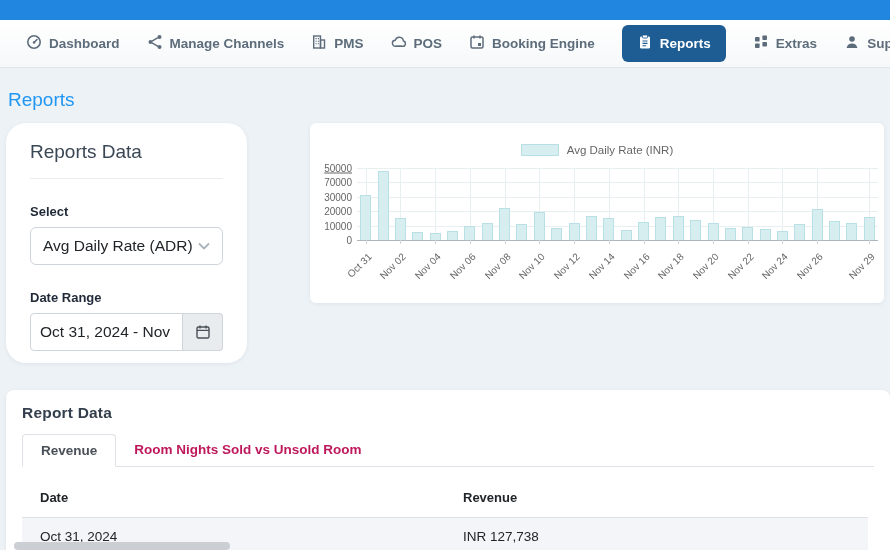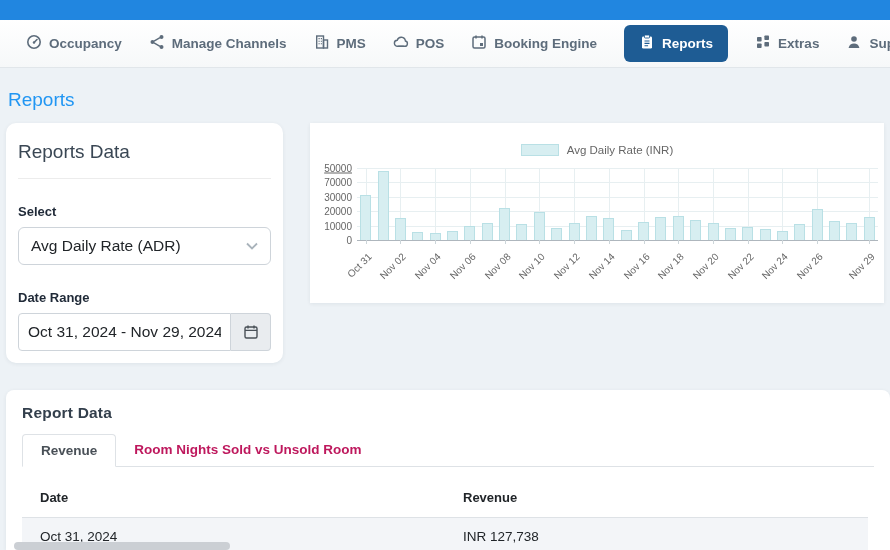--- a/index.html
+++ b/index.html
@@ -22,40 +22,40 @@
   .nav-item {
     display:flex; align-items:center; gap:7px;
     color:#5d6c7b; font-size:13.5px; font-weight:bold; cursor:pointer; white-space:nowrap;
   }
   .nav-item svg { width:16px; height:16px; flex:none; }
   .nav-item.active { background:#1e5c94; color:#fff; padding:9px 15px; border-radius:6px; }
   
   .page-title { position:absolute; top:89px; left:8px; font-size:19px; font-weight:500; color:#2196f3; }
   
   .card { background:#fff; box-shadow:0 1px 4px rgba(20,40,60,.07); }
-  .filters-card { position:absolute; left:6px; top:123px; width:277px; height:240px; border-radius:10px; padding:18px 12px; }
+  .filters-card { position:absolute; left:6px; top:123px; width:241px; height:240px; border-radius:20px; padding:18px 24px; }
   .filters-title { font-size:19px; color:#3a4754; }
   .filters-divider { border:none; border-top:1px solid #ececec; margin-top:15px; }
   .field-label { margin-top:25px; font-size:13px; font-weight:bold; color:#1f2937; }
   .select-box {
     margin-top:8px; height:38px; border:1px solid #ced4da; border-radius:6px;
     display:flex; align-items:center; justify-content:space-between;
     padding:0 12px; font-size:15.5px; color:#212529; cursor:pointer; background:#fff;
   }
   .date-group { margin-top:8px; display:flex; height:38px; }
   .date-input {
     flex:1; min-width:0; border:1px solid #ced4da; border-radius:4px 0 0 4px;
     font-family:inherit; font-size:15.5px; color:#212529; padding:0 9px; background:#fff;
   }
   .cal-btn {
     width:40px; background:#e9ecef; border:1px solid #ced4da; border-left:none;
     border-radius:0 4px 4px 0; display:flex; align-items:center; justify-content:center; cursor:pointer;
   }
   
-  .chart-card { position:absolute; left:310px; top:123px; width:574px; height:180px; border-radius:0; }
+  .chart-card { position:absolute; left:310px; top:123px; width:574px; height:180px; border-radius:6px; }
   .legend { position:absolute; top:21px; left:0; right:0; display:flex; justify-content:center; align-items:center; gap:8px; }
   .legend-swatch { width:38px; height:12px; }
   .legend-label { font-size:11.5px; color:#666; }
   .yaxis { position:absolute; left:0; top:45px; width:42px; height:72px; }
   .ylabel { position:absolute; right:0; transform:translateY(-50%); font-size:10px; color:#666; }
   .plot { position:absolute; left:47px; right:6px; top:45px; height:72px; }
   .gl-h { position:absolute; left:0; right:0; height:1px; background:#e7eff1; }
   .gl-h.axis { background:#aeb6bd; }
   .gl-v { position:absolute; top:0; bottom:0; width:1px; background:#e7eff1; }
   .bar { position:absolute; bottom:0; border:1px solid #b9e0e5; border-bottom:none; }
@@ -89,21 +89,21 @@
 
 <div class="topbar"></div>
 
 <div class="navbar">
   <div class="nav-item">
     <span><svg viewBox="0 0 16 16">
           <circle cx="8" cy="8" r="6.2" fill="none" stroke="currentColor" stroke-width="1.6"></circle>
           <path d="M8 8.5 L11 5.5" stroke="currentColor" stroke-width="1.6" stroke-linecap="round"></path>
           <circle cx="8" cy="8.5" r="1.2" fill="currentColor"></circle>
         </svg></span>
-    <span>Occupancy</span>
+    <span>Dashboard</span>
   </div>
   <div class="nav-item">
     <span><svg viewBox="0 0 16 16">
           <circle cx="12.5" cy="3" r="2" fill="currentColor"></circle>
           <circle cx="3.5" cy="8" r="2" fill="currentColor"></circle>
           <circle cx="12.5" cy="13" r="2" fill="currentColor"></circle>
           <path d="M5 7.2 L11 3.6 M5 8.8 L11 12.4" stroke="currentColor" stroke-width="1.4" fill="none"></path>
         </svg></span>
     <span>Manage Channels</span>
   </div>

